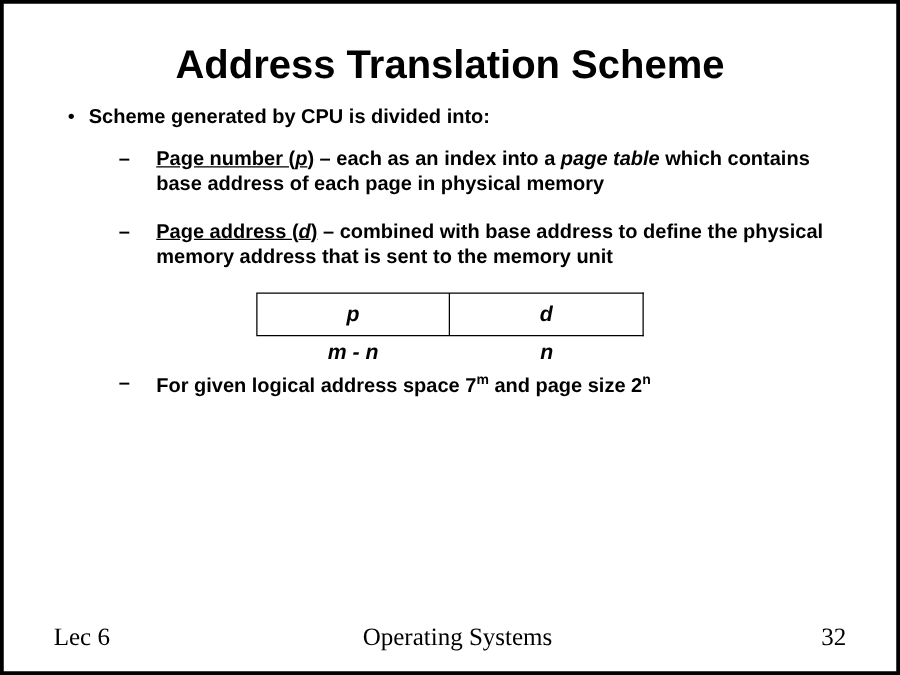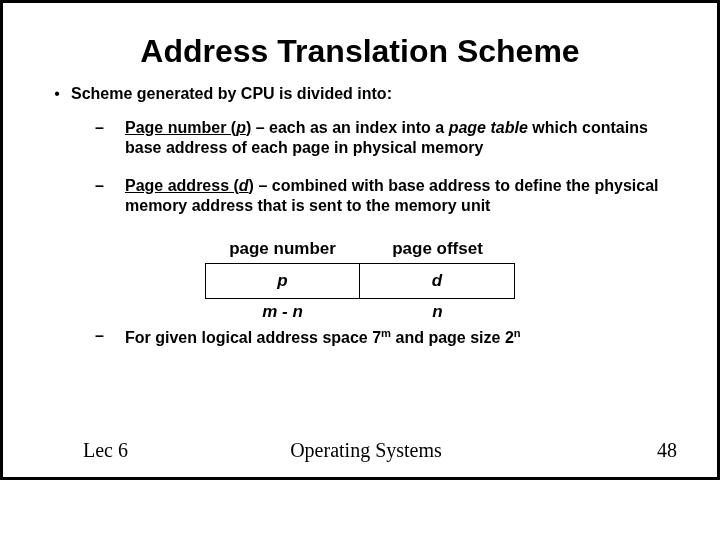--- a/index.html
+++ b/index.html
@@ -1,19 +1,19 @@
 <!DOCTYPE html>
 <html><head>
 <meta charset="utf-8">
 <style>
   * { margin: 0; padding: 0; box-sizing: border-box; }
   html, body { width: 720px; height: 540px; font-family: Arial, Helvetica, sans-serif; background: #fff; }
   .slide {
     width: 720px;
-    height: 480px;
+    height: 540px;
     border: 3px solid #000;
     padding: 30px 40px 15px 40px;
     position: relative;
     display: flex;
     flex-direction: column;
   }
   .title {
     font-size: 32px;
     font-weight: bold;
     text-align: center;
@@ -73,21 +73,20 @@
   .boxed .diagram-cell + .diagram-cell { border-left: none; }
   .widths .diagram-cell { font-style: italic; padding: 2px 0 0 0; }
 
   .footer {
     display: flex;
     justify-content: space-between;
     align-items: center;
     font-family: "Times New Roman", Times, serif;
     font-size: 20px;
     margin-top: auto;
-    margin-left: 40px;
   }
   .footer-center { position: absolute; left: 12px; right: 0; text-align: center; }
   .footer-left, .footer-right { position: relative; z-index: 1; }
   sup { font-size: 0.7em; }
 </style>
 </head>
 <body>
 
 <div class="slide">
   <div class="title">Address Translation Scheme</div>
@@ -107,24 +106,20 @@
     </div>
 
     <div class="level2">
       <div class="bullet2">–</div>
       <div class="level2-text">
         <span class="underline"><span>Page address (</span><span class="italic">d</span><span>)</span></span><span> – combined with base address to define the physical memory address that is sent to the memory unit</span>
       </div>
     </div>
 
     <div class="diagram">
-      <div class="diagram-row">
-        <div class="diagram-cell">page number</div>
-        <div class="diagram-cell">page offset</div>
-      </div>
       <div class="diagram-row boxed">
         <div class="diagram-cell">p</div>
         <div class="diagram-cell">d</div>
       </div>
       <div class="diagram-row widths">
         <div class="diagram-cell">m - n</div>
         <div class="diagram-cell">n</div>
       </div>
     </div>
 
@@ -133,15 +128,15 @@
       <div class="level2-text">
         <span>For given logical address space 7</span><sup>m</sup><span> and page size 2</span><sup>n</sup>
       </div>
     </div>
 
   </div>
 
   <div class="footer">
     <div class="footer-left">Lec 6</div>
     <div class="footer-center">Operating Systems</div>
-    <div class="footer-right">48</div>
+    <div class="footer-right">32</div>
   </div>
 </div>
 
 </body></html>

